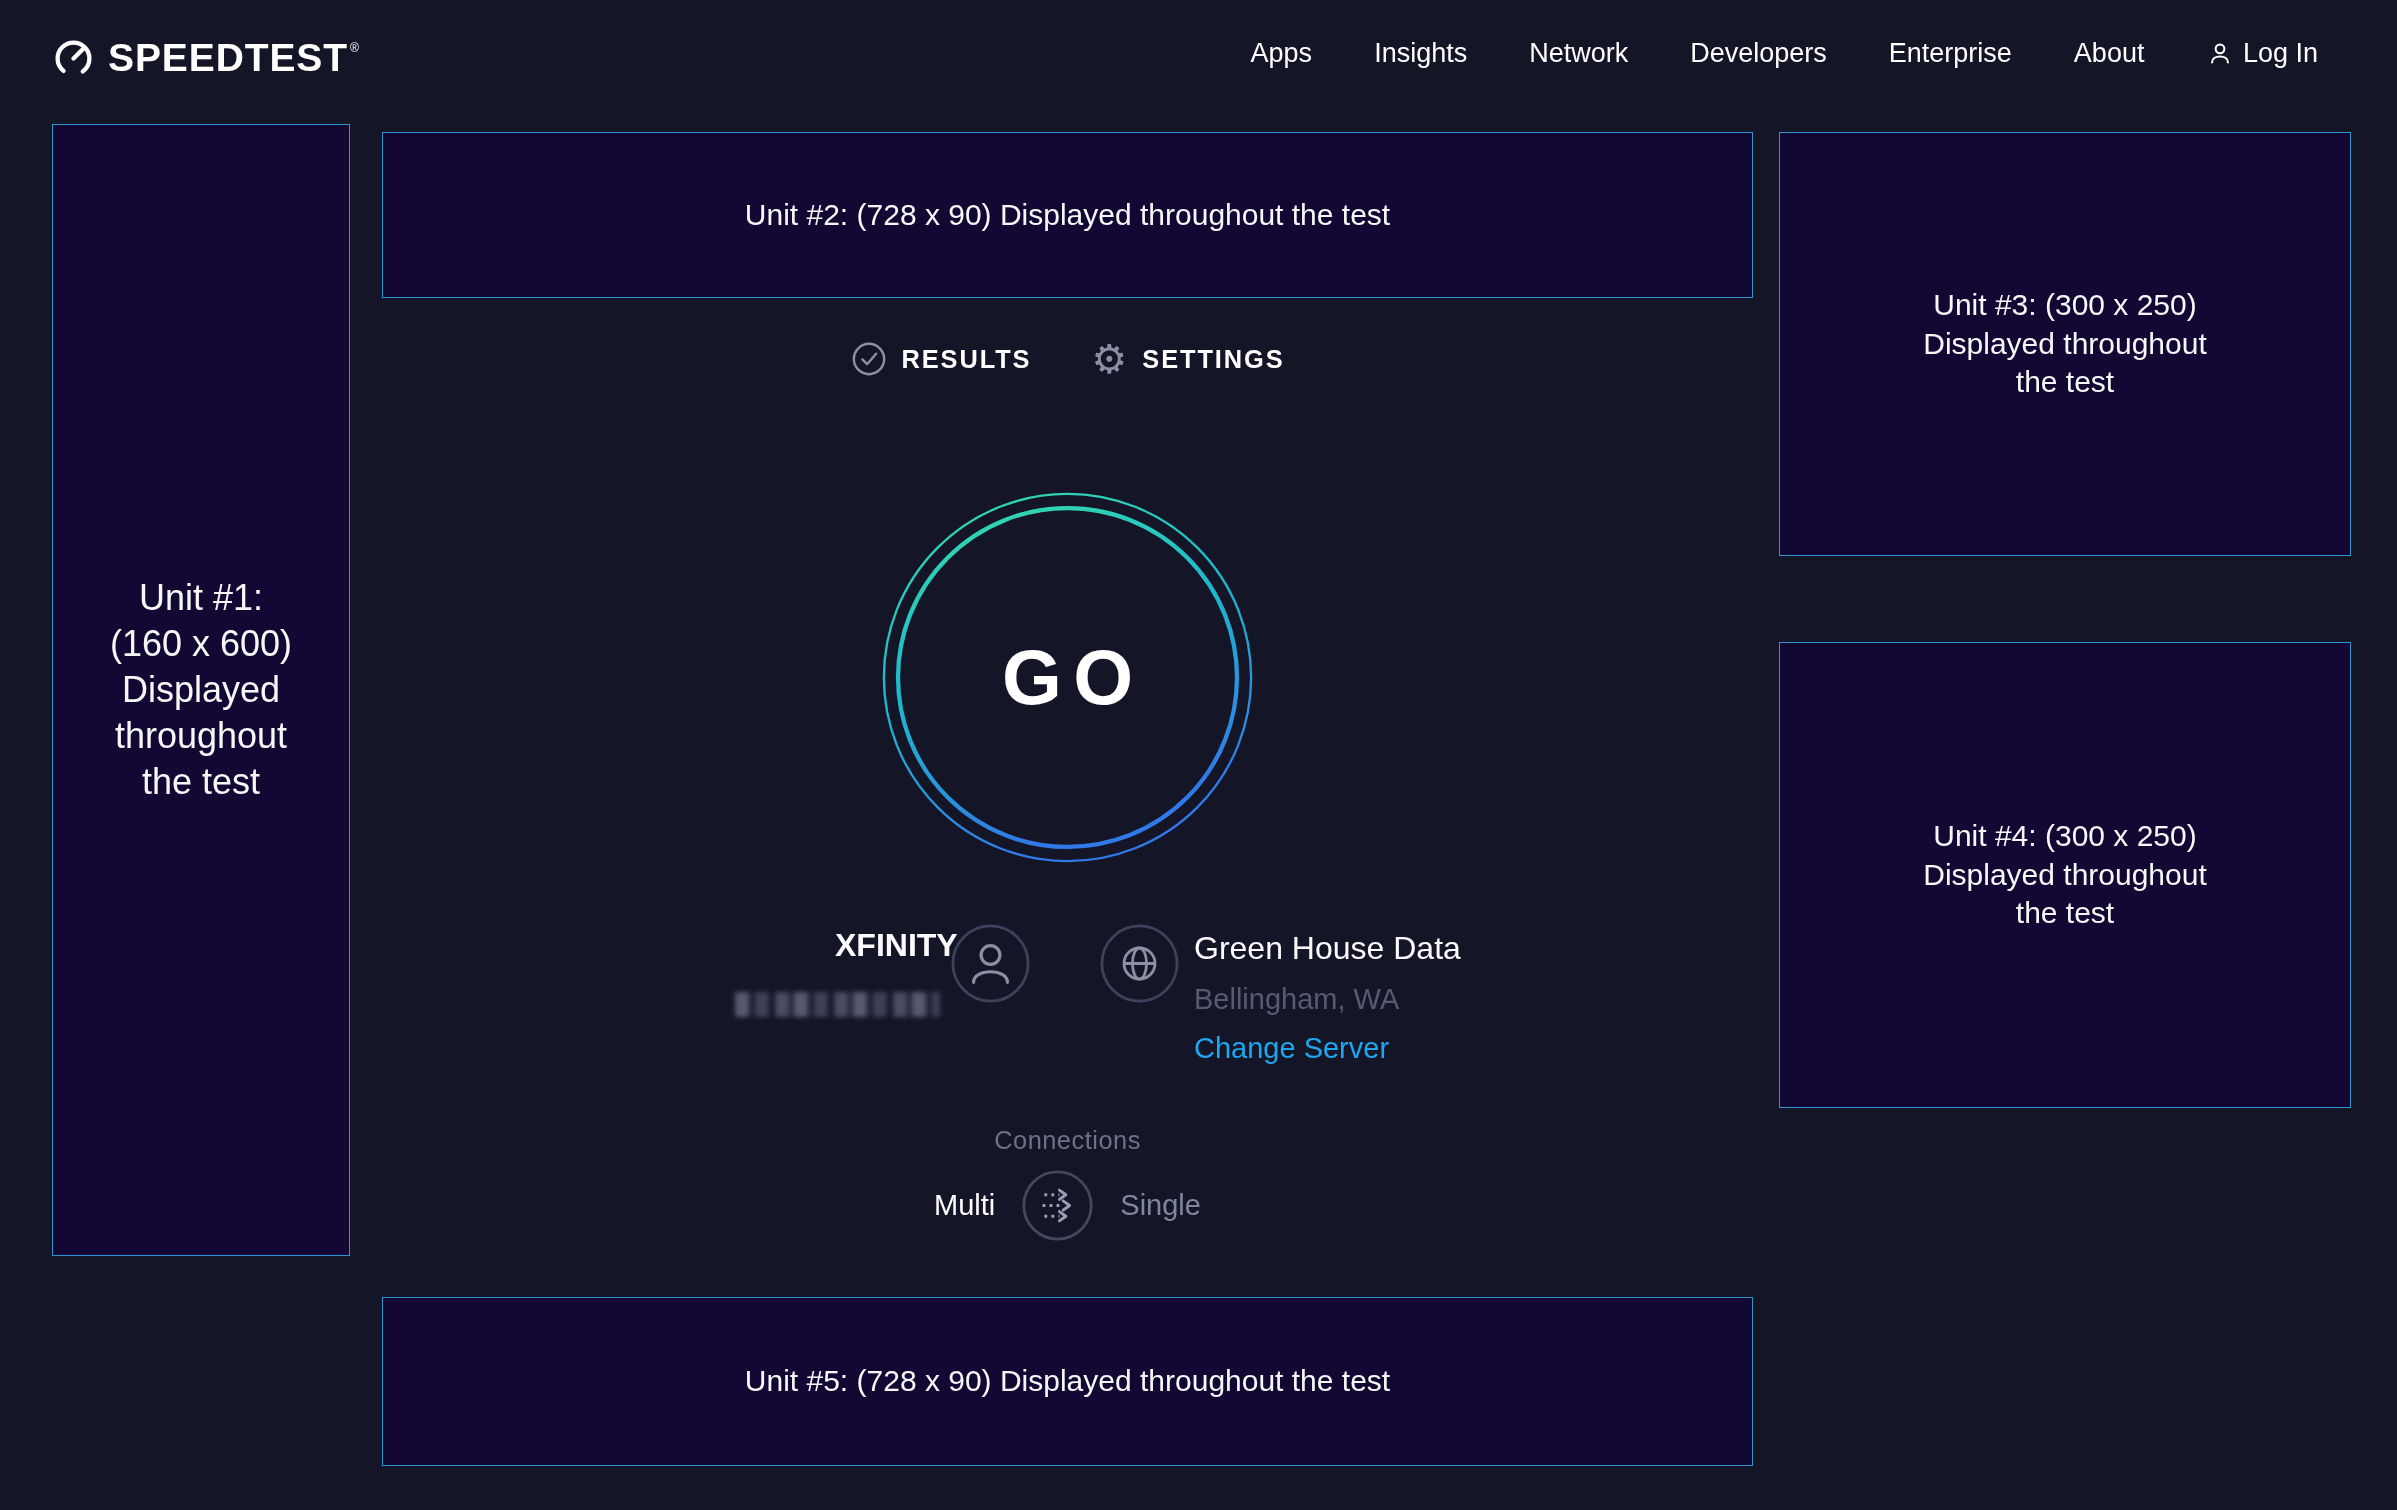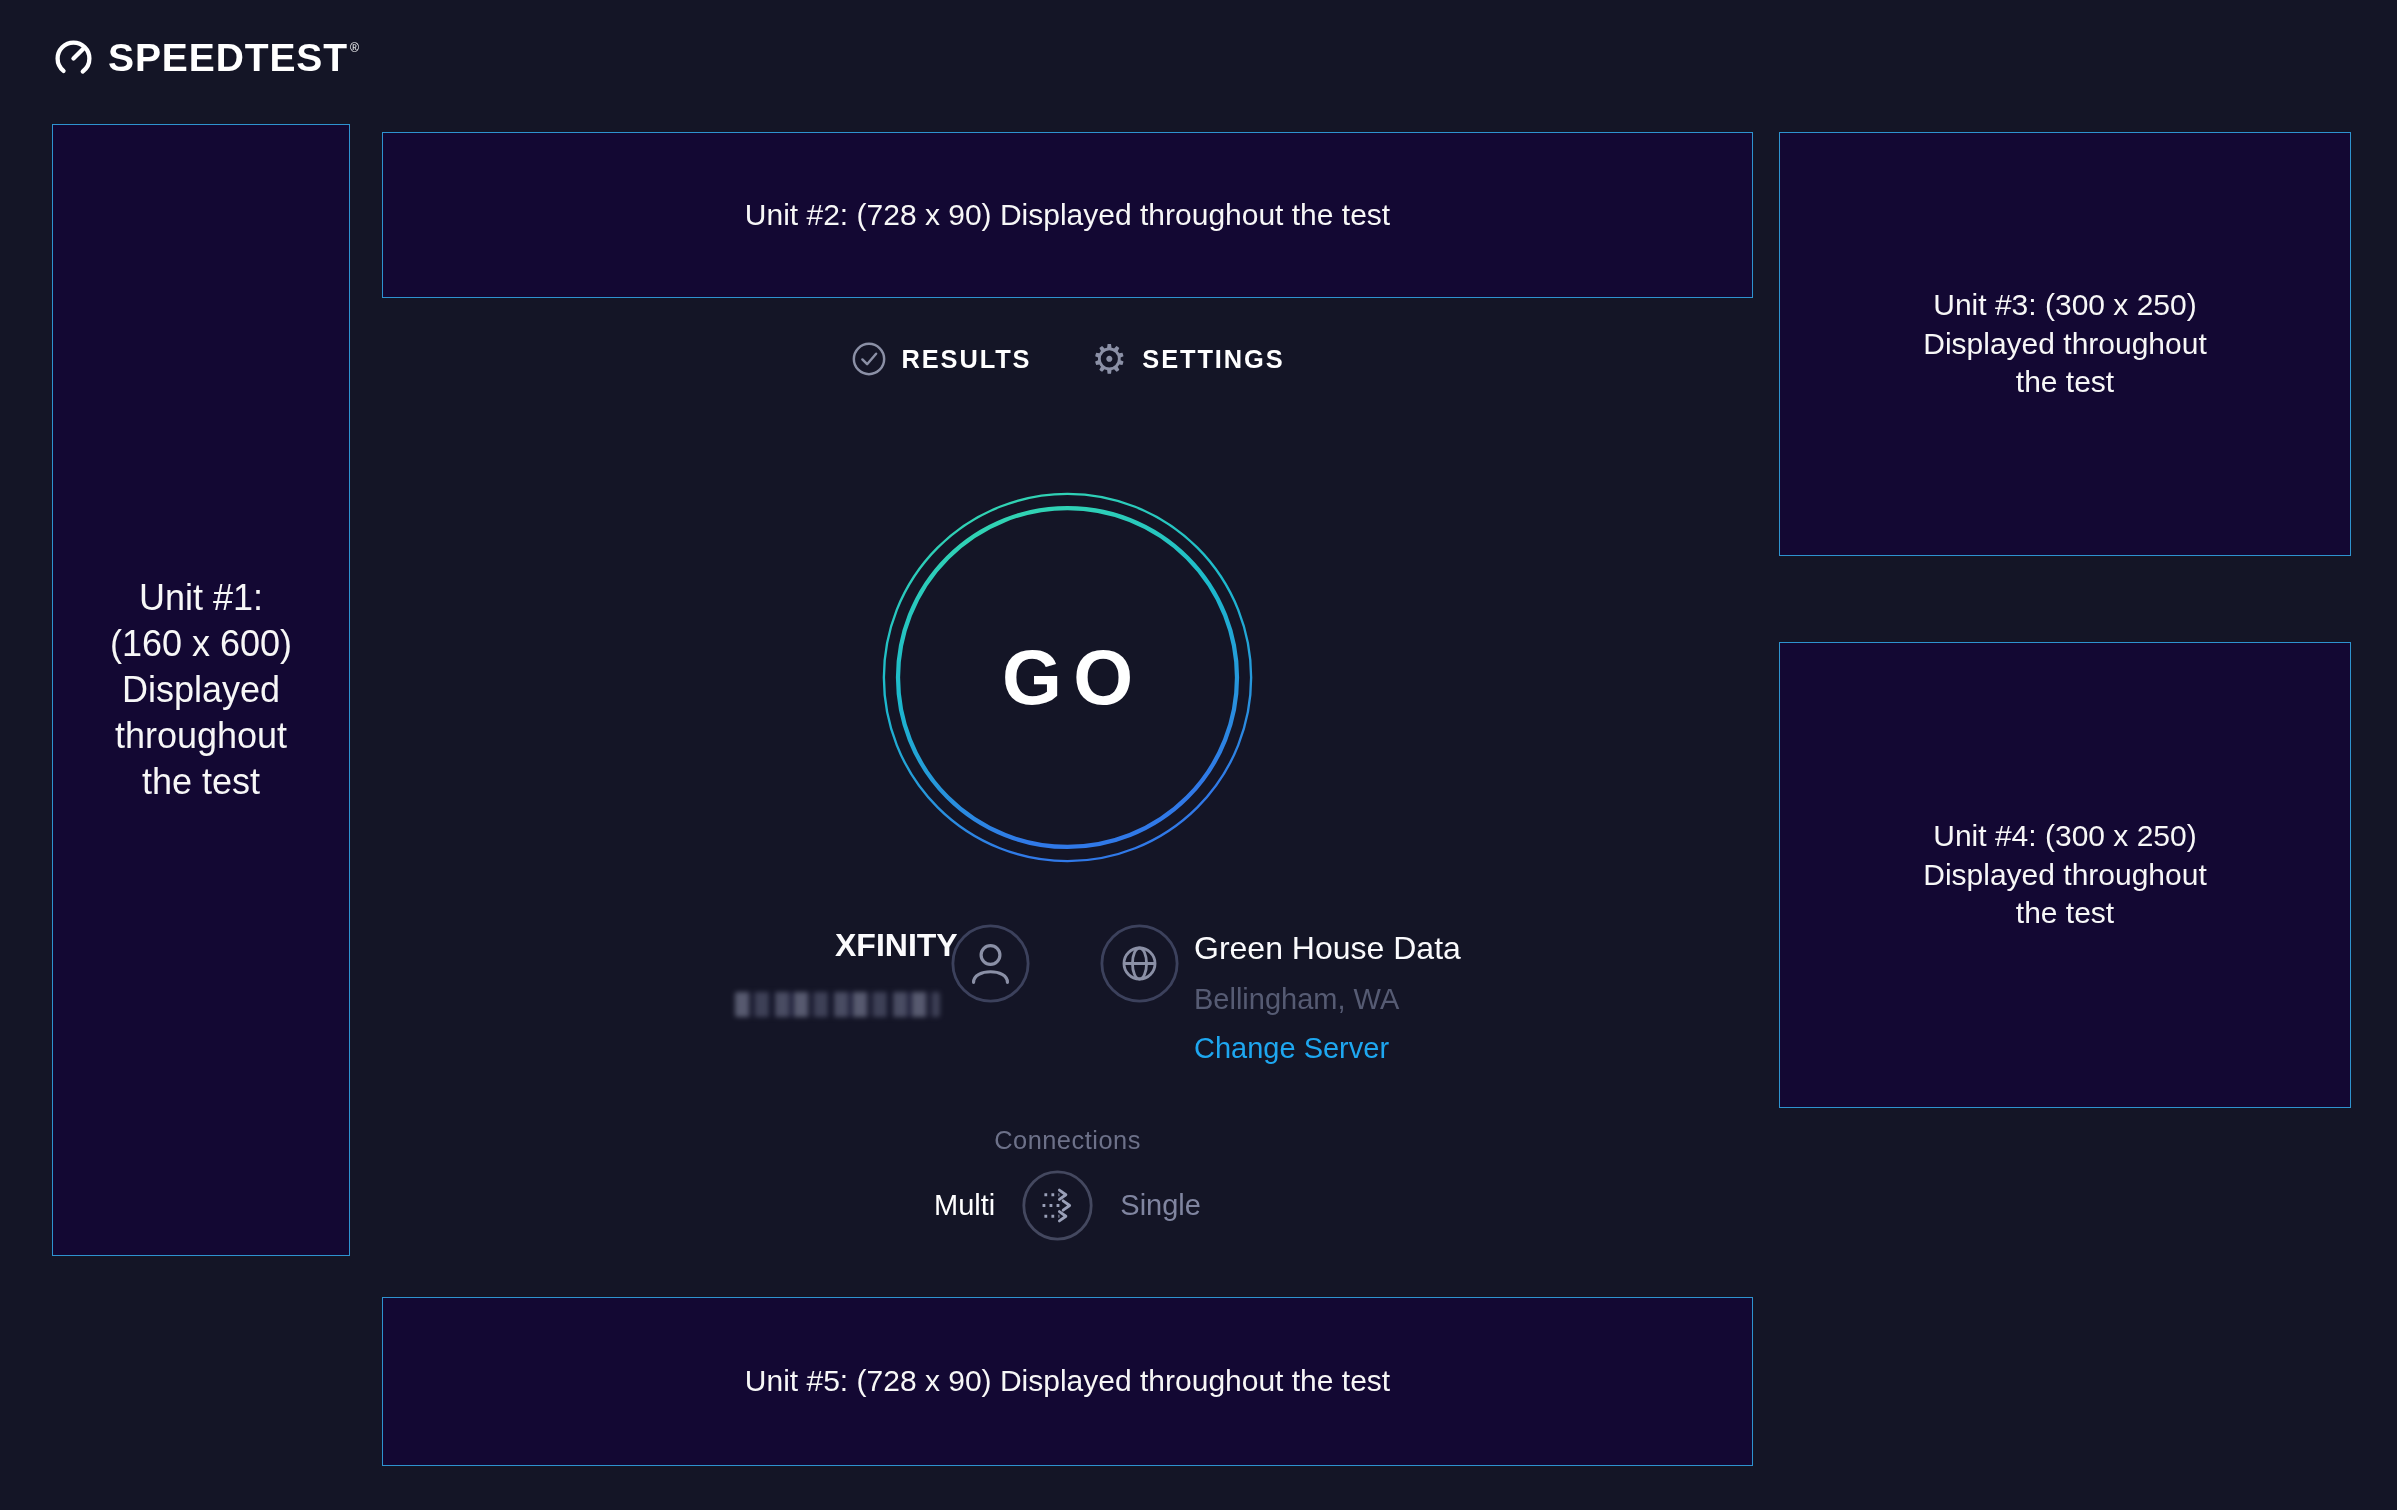--- a/index.html
+++ b/index.html
@@ -90,20 +90,35 @@
 </head>
 <body>
 
 <div class="header">
   <div class="logo">
     <svg width="43" height="43" viewBox="0 0 46 46">
       <circle cx="23" cy="23" r="17" fill="none" stroke="#ffffff" stroke-width="4.6" stroke-linecap="round" stroke-dasharray="85 22" stroke-dashoffset="-38"></circle>
       <line x1="23" y1="23" x2="34" y2="12" stroke="#ffffff" stroke-width="4.6" stroke-linecap="round"></line>
     </svg>
     <span><span class="logo-text">SPEEDTEST</span><span class="logo-tm">®</span></span>
+  </div>
+  <div class="nav">
+    <a>Apps</a>
+    <a>Insights</a>
+    <a>Network</a>
+    <a>Developers</a>
+    <a>Enterprise</a>
+    <a>About</a>
+    <a class="login">
+      <svg width="28" height="28" viewBox="0 0 30 30">
+        <circle cx="15" cy="9.5" r="4.7" fill="none" stroke="#ffffff" stroke-width="2.2"></circle>
+        <path d="M6.5 24 C6.5 15.5 23.5 15.5 23.5 24" fill="none" stroke="#ffffff" stroke-width="2.2" stroke-linecap="round"></path>
+      </svg>
+      <span>Log In</span>
+    </a>
   </div>
 </div>
 
 <div class="ad" id="ad1">
     <span>Unit #1:
 (160 x 600)
 Displayed
 throughout
 the test</span>
   </div>

